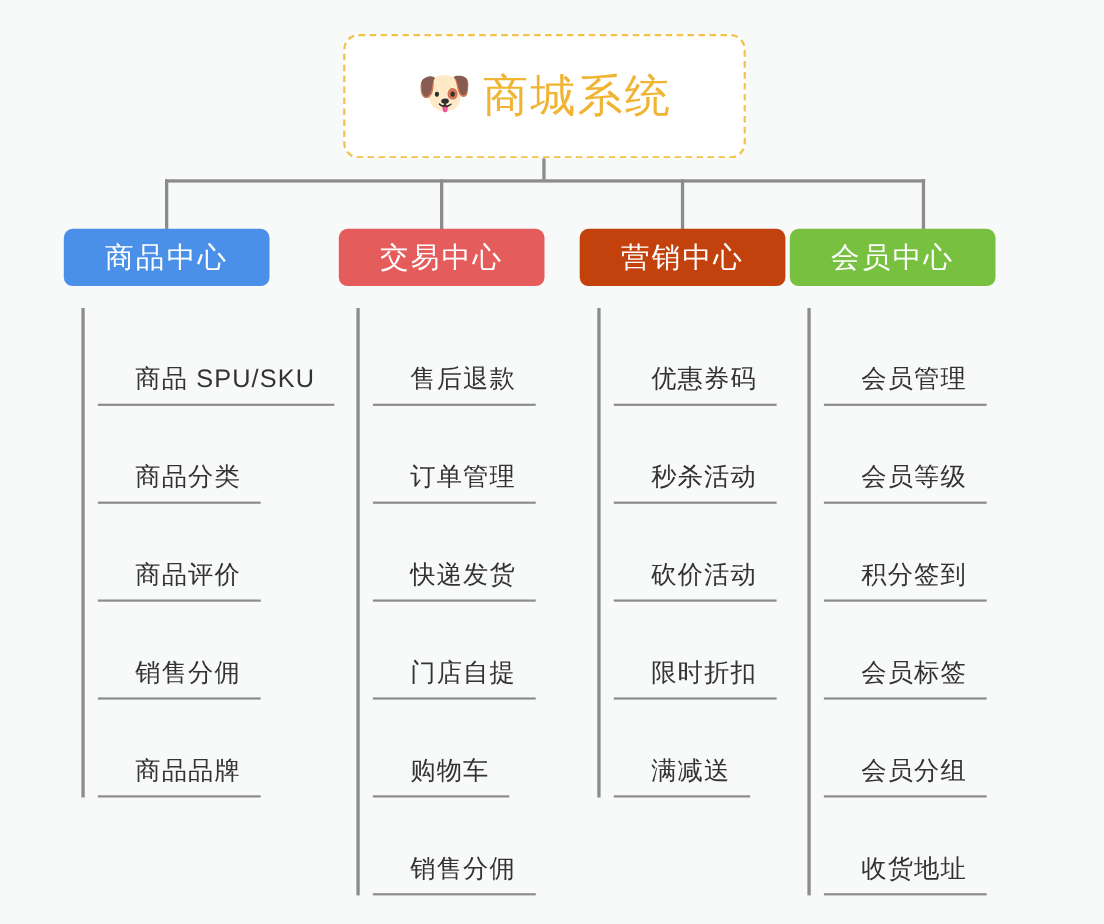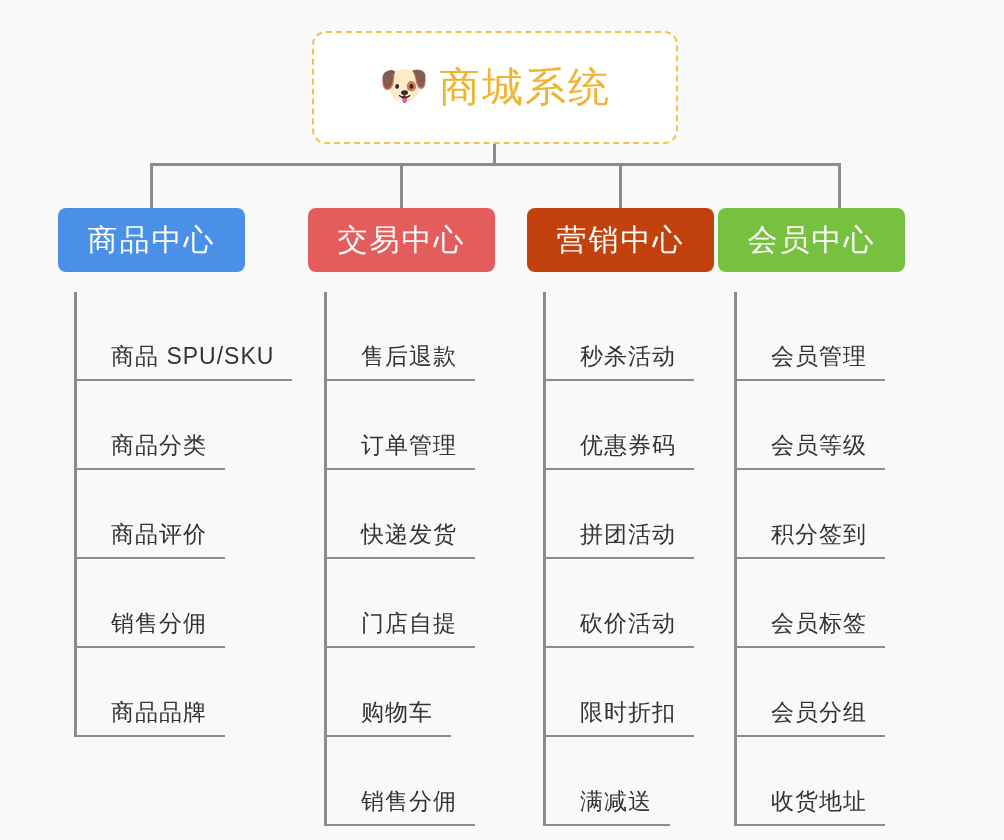--- a/index.html
+++ b/index.html
@@ -58,35 +58,35 @@
   }
   .conn-v { width: 3px; }
   .conn-h { height: 3px; }
 
   
   .column {
     position: absolute;
     top: 208px;
   }
   .cat-header {
-    height: 64px;
+    height: 52px;
     border-radius: 8px;
     display: flex;
     align-items: center;
     justify-content: center;
     color: #ffffff;
-    font-size: 30px;
+    font-size: 26px;
     letter-spacing: 2px;
     box-sizing: border-box;
     font-family: Liberation Mono, monospace;
   }
   .items {
     position: relative;
     margin-top: 20px;
-    padding-left: 16px;
+    padding-left: 28px;
     border-left: 3px solid #8c8c8c;
     box-sizing: border-box;
   }
   .item {
     height: 89px;
     display: flex;
     align-items: flex-end;
     box-sizing: border-box;
   }
   .item-inner {
@@ -194,31 +194,26 @@
     </div>
   </div>
 
   <div class="column" style="left:527px; width:187px;">
     <div class="cat-header" style="background:#c2410c;">
       <span>营销中心</span>
     </div>
     <div class="items" style="margin-left:16px;">
       <div class="item">
           <div class="item-inner">
+            <span class="item-label">优惠券码</span>
+          </div>
+        </div>
+      <div class="item">
+          <div class="item-inner">
             <span class="item-label">秒杀活动</span>
-          </div>
-        </div>
-      <div class="item">
-          <div class="item-inner">
-            <span class="item-label">优惠券码</span>
-          </div>
-        </div>
-      <div class="item">
-          <div class="item-inner">
-            <span class="item-label">拼团活动</span>
           </div>
         </div>
       <div class="item">
           <div class="item-inner">
             <span class="item-label">砍价活动</span>
           </div>
         </div>
       <div class="item">
           <div class="item-inner">
             <span class="item-label">限时折扣</span>

